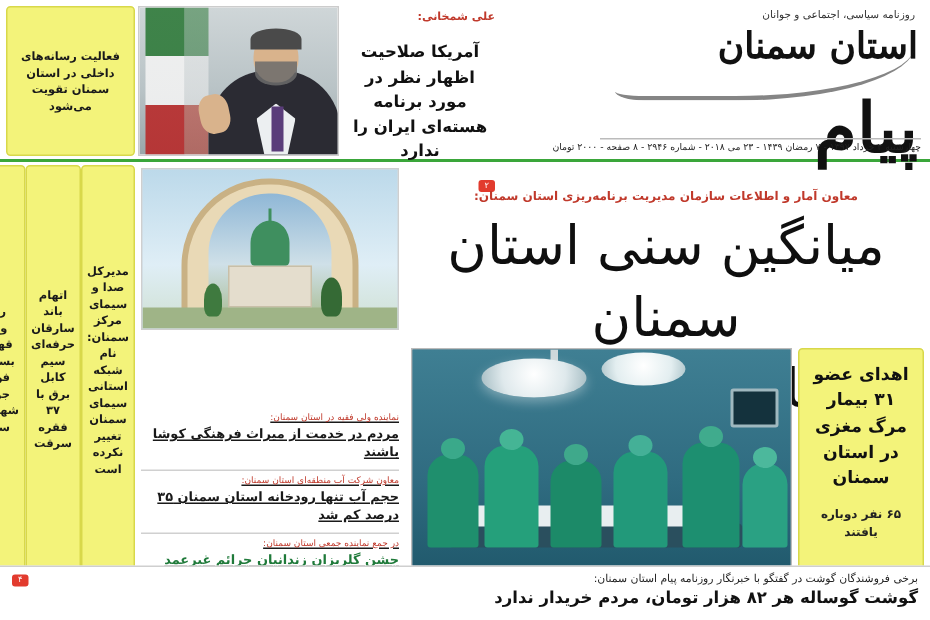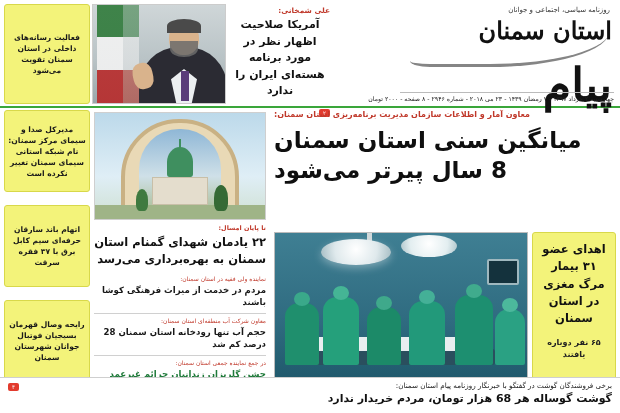--- a/index.html
+++ b/index.html
@@ -130,21 +130,21 @@
     position: absolute;
     top: 6px; left: 230px;
     width: 100px;
     text-align: right;
     direction: rtl;
   }
   .kicker {
     font-size: 7.4px;
     color: #c0392b;
     font-weight: bold;
-    margin-bottom: 2px;
+    margin-bottom: 12px;
   }
   .top-head-col .headline {
     font-size: 11px;
     font-weight: bold;
     line-height: 1.5;
     color: #111;
     text-align: center;
   }
   .more-tag {
     display: inline-block;
@@ -163,22 +163,22 @@
     width: 620px; height: 303px;
   }
 
   
   .left-col {
     position: absolute;
     top: 0; left: 4px;
     width: 86px;
     height: 272px;
     display: flex;
-    flex-direction: column;
-    gap: 13px;
+    flex-direction: row;
+    gap: 0;
   }
   .left-col .hl-box { flex: 1; display: flex; align-items: center; justify-content: center; }
 
   
   .mosque-photo {
     position: absolute;
     top: 2px; left: 94px;
     width: 172px; height: 108px;
     overflow: hidden;
     border: 1px solid #cfcfcf;
@@ -217,42 +217,43 @@
   }
   .sub-head-1 .kicker { font-size: 6.4px; color:#c0392b; margin-bottom:2px; }
   .sub-head-1 .headline {
     font-size: 11.5px; font-weight: bold; line-height: 1.45; color:#111;
   }
   .mini-list {
     position: absolute;
     top: 162px; left: 94px;
     width: 172px;
     direction: rtl;
+    text-decoration: underline;
   }
   .mini-item { border-top: 1px solid #d0d0d0; padding: 3px 0 4px; }
   .mini-item:first-child { border-top: none; }
   .mini-item .mk { font-size: 6px; color:#c0392b; margin-bottom:2px; }
   .mini-item .mt { font-size: 8.6px; font-weight: bold; line-height:1.45; color:#181818; }
   .mini-item.green .mt { color:#1f7a3a; }
 
   
   .lead {
     position: absolute;
-    top: 0; right: 6px;
+    top: 16px; right: 6px;
     width: 340px;
-    text-align: left;
+    text-align: center;
     direction: rtl;
   }
   .lead .kicker-line {
     font-size: 8px; color:#c0392b; font-weight: bold; margin-bottom: 6px;
   }
   .lead h1 {
     margin: 0;
-    font-size: 23px;
-    font-weight: bold;
+    font-size: 36px;
+    font-weight: normal;
     line-height: 1.32;
     color: #0f0f0f;
     letter-spacing: -0.5px;
   }
 
   
   .or-photo {
     position: absolute;
     top: 122px; right: 92px;
     width: 254px; height: 150px;
@@ -387,33 +388,29 @@
       <div class="mq-sky"></div>
       <div class="mq-arch"></div>
       <div class="mq-inner"></div>
       <div class="mq-bldg"></div>
       <div class="mq-dome"></div>
       <div class="mq-ground"></div>
       <div class="mq-tree1"></div>
       <div class="mq-tree2"></div>
     </div>
 
-    <div class="sub-head-1">
-      <div class="kicker">تا پایان امسال:</div>
-      <div class="headline">۲۲ یادمان شهدای گمنام استان سمنان به بهره‌برداری می‌رسد</div>
-    </div>
 
     <div class="mini-list">
       <div class="mini-item">
         <div class="mk">نماینده ولی فقیه در استان سمنان:</div>
         <div class="mt">مردم در خدمت از میراث فرهنگی کوشا باشند</div>
       </div>
       <div class="mini-item">
         <div class="mk">معاون شرکت آب منطقه‌ای استان سمنان:</div>
-        <div class="mt">حجم آب تنها رودخانه استان سمنان 28 درصد کم شد</div>
+        <div class="mt">حجم آب تنها رودخانه استان سمنان ۳۵ درصد کم شد</div>
       </div>
       <div class="mini-item green">
         <div class="mk">در جمع نماینده جمعی استان سمنان:</div>
         <div class="mt">جشن گلریزان زندانیان جرائم غیرعمد سمنان</div>
       </div>
     </div>
 
     <div class="lead">
       <div class="kicker-line">معاون آمار و اطلاعات سازمان مدیریت برنامه‌ریزی استان سمنان:</div>
       <h1>
@@ -451,17 +448,17 @@
     </div>
 
     <div class="right-box">
       <div class="rb-title">اهدای عضو ۳۱ بیمار مرگ مغزی در استان سمنان</div>
       <div class="rb-sub">۶۵ نفر دوباره یافتند</div>
     </div>
   </div>
 
   <div class="bottom-strip">
     <div class="bs-line1">برخی فروشندگان گوشت در گفتگو با خبرنگار روزنامه پیام استان سمنان:</div>
-    <div class="bs-line2">گوشت گوساله هر 68 هزار تومان، مردم خریدار ندارد</div>
+    <div class="bs-line2">گوشت گوساله هر ۸۲ هزار تومان، مردم خریدار ندارد</div>
     <span class="bs-tag">۴</span>
   </div>
 
 </div>
 
 </body></html>

